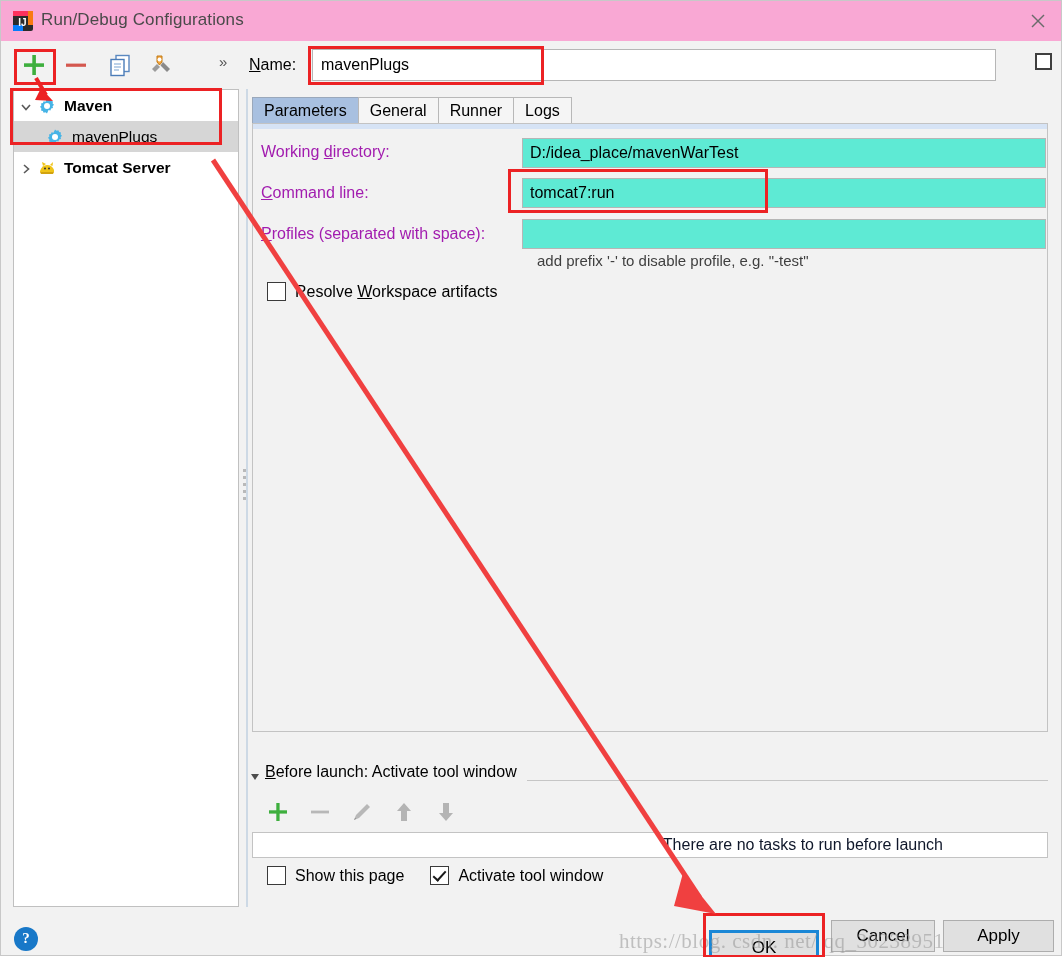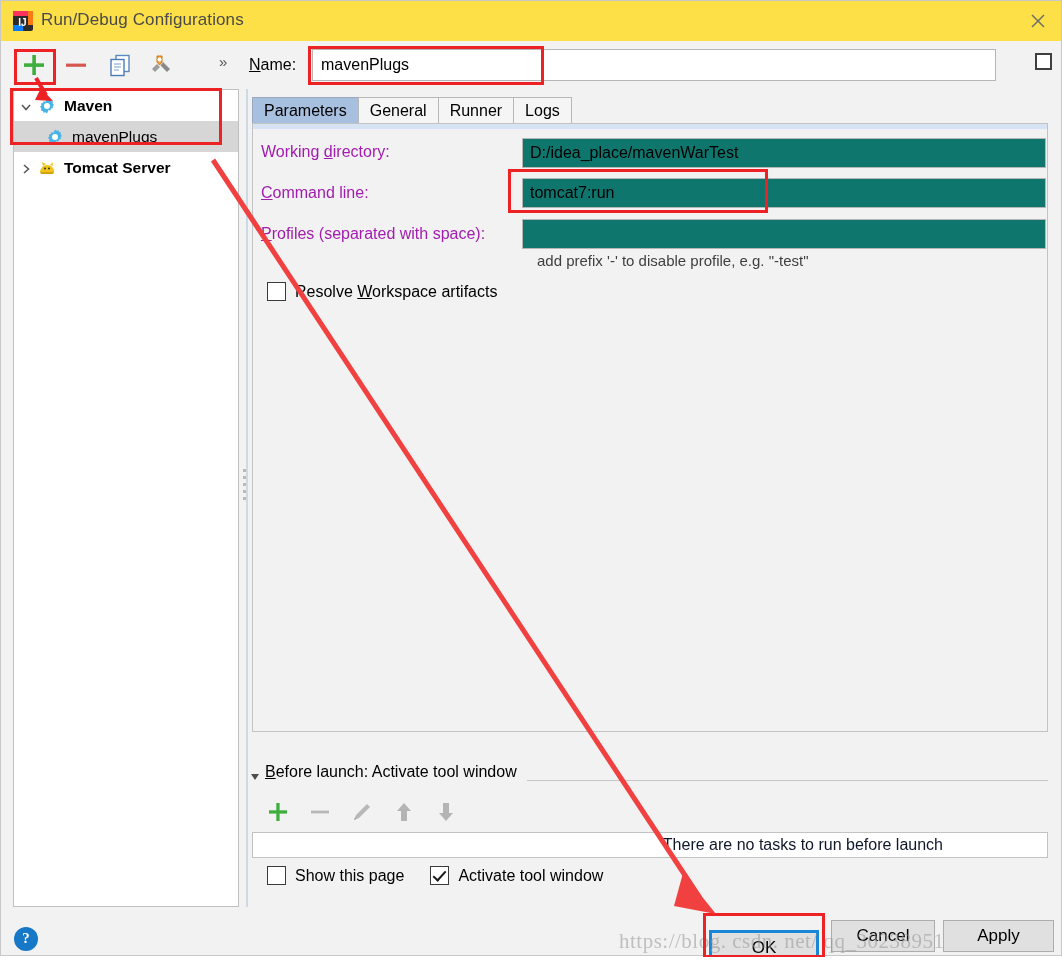--- a/index.html
+++ b/index.html
@@ -27,21 +27,21 @@
     border: 1px solid #c8c8c8;
     box-sizing: border-box;
   }
 
   
   #titlebar {
     position: absolute;
     left: 0; top: 0;
     width: 100%;
     height: 40px;
-    background: #fde047;
+    background: #f9a8d4;
     box-sizing: border-box;
   }
   #app-icon {
     position: absolute;
     left: 12px; top: 10px;
     width: 20px; height: 20px;
   }
   #title-text {
     position: absolute;
     left: 40px; top: 9px;
@@ -186,21 +186,21 @@
 
   .form-label {
     position: absolute;
     font-size: 16px;
     color:#a21caf;
     white-space: nowrap;
   }
   .form-input {
     position: absolute;
     height: 30px;
-    background:#0f766e;
+    background:#5eead4;
     border: 1px solid #b6b6b6;
     box-sizing: border-box;
     font-family: "Liberation Sans", sans-serif;
     font-size: 16px;
     padding: 0 7px;
     color:#000;
     outline:none;
   }
   #hint-text {
     position:absolute;

